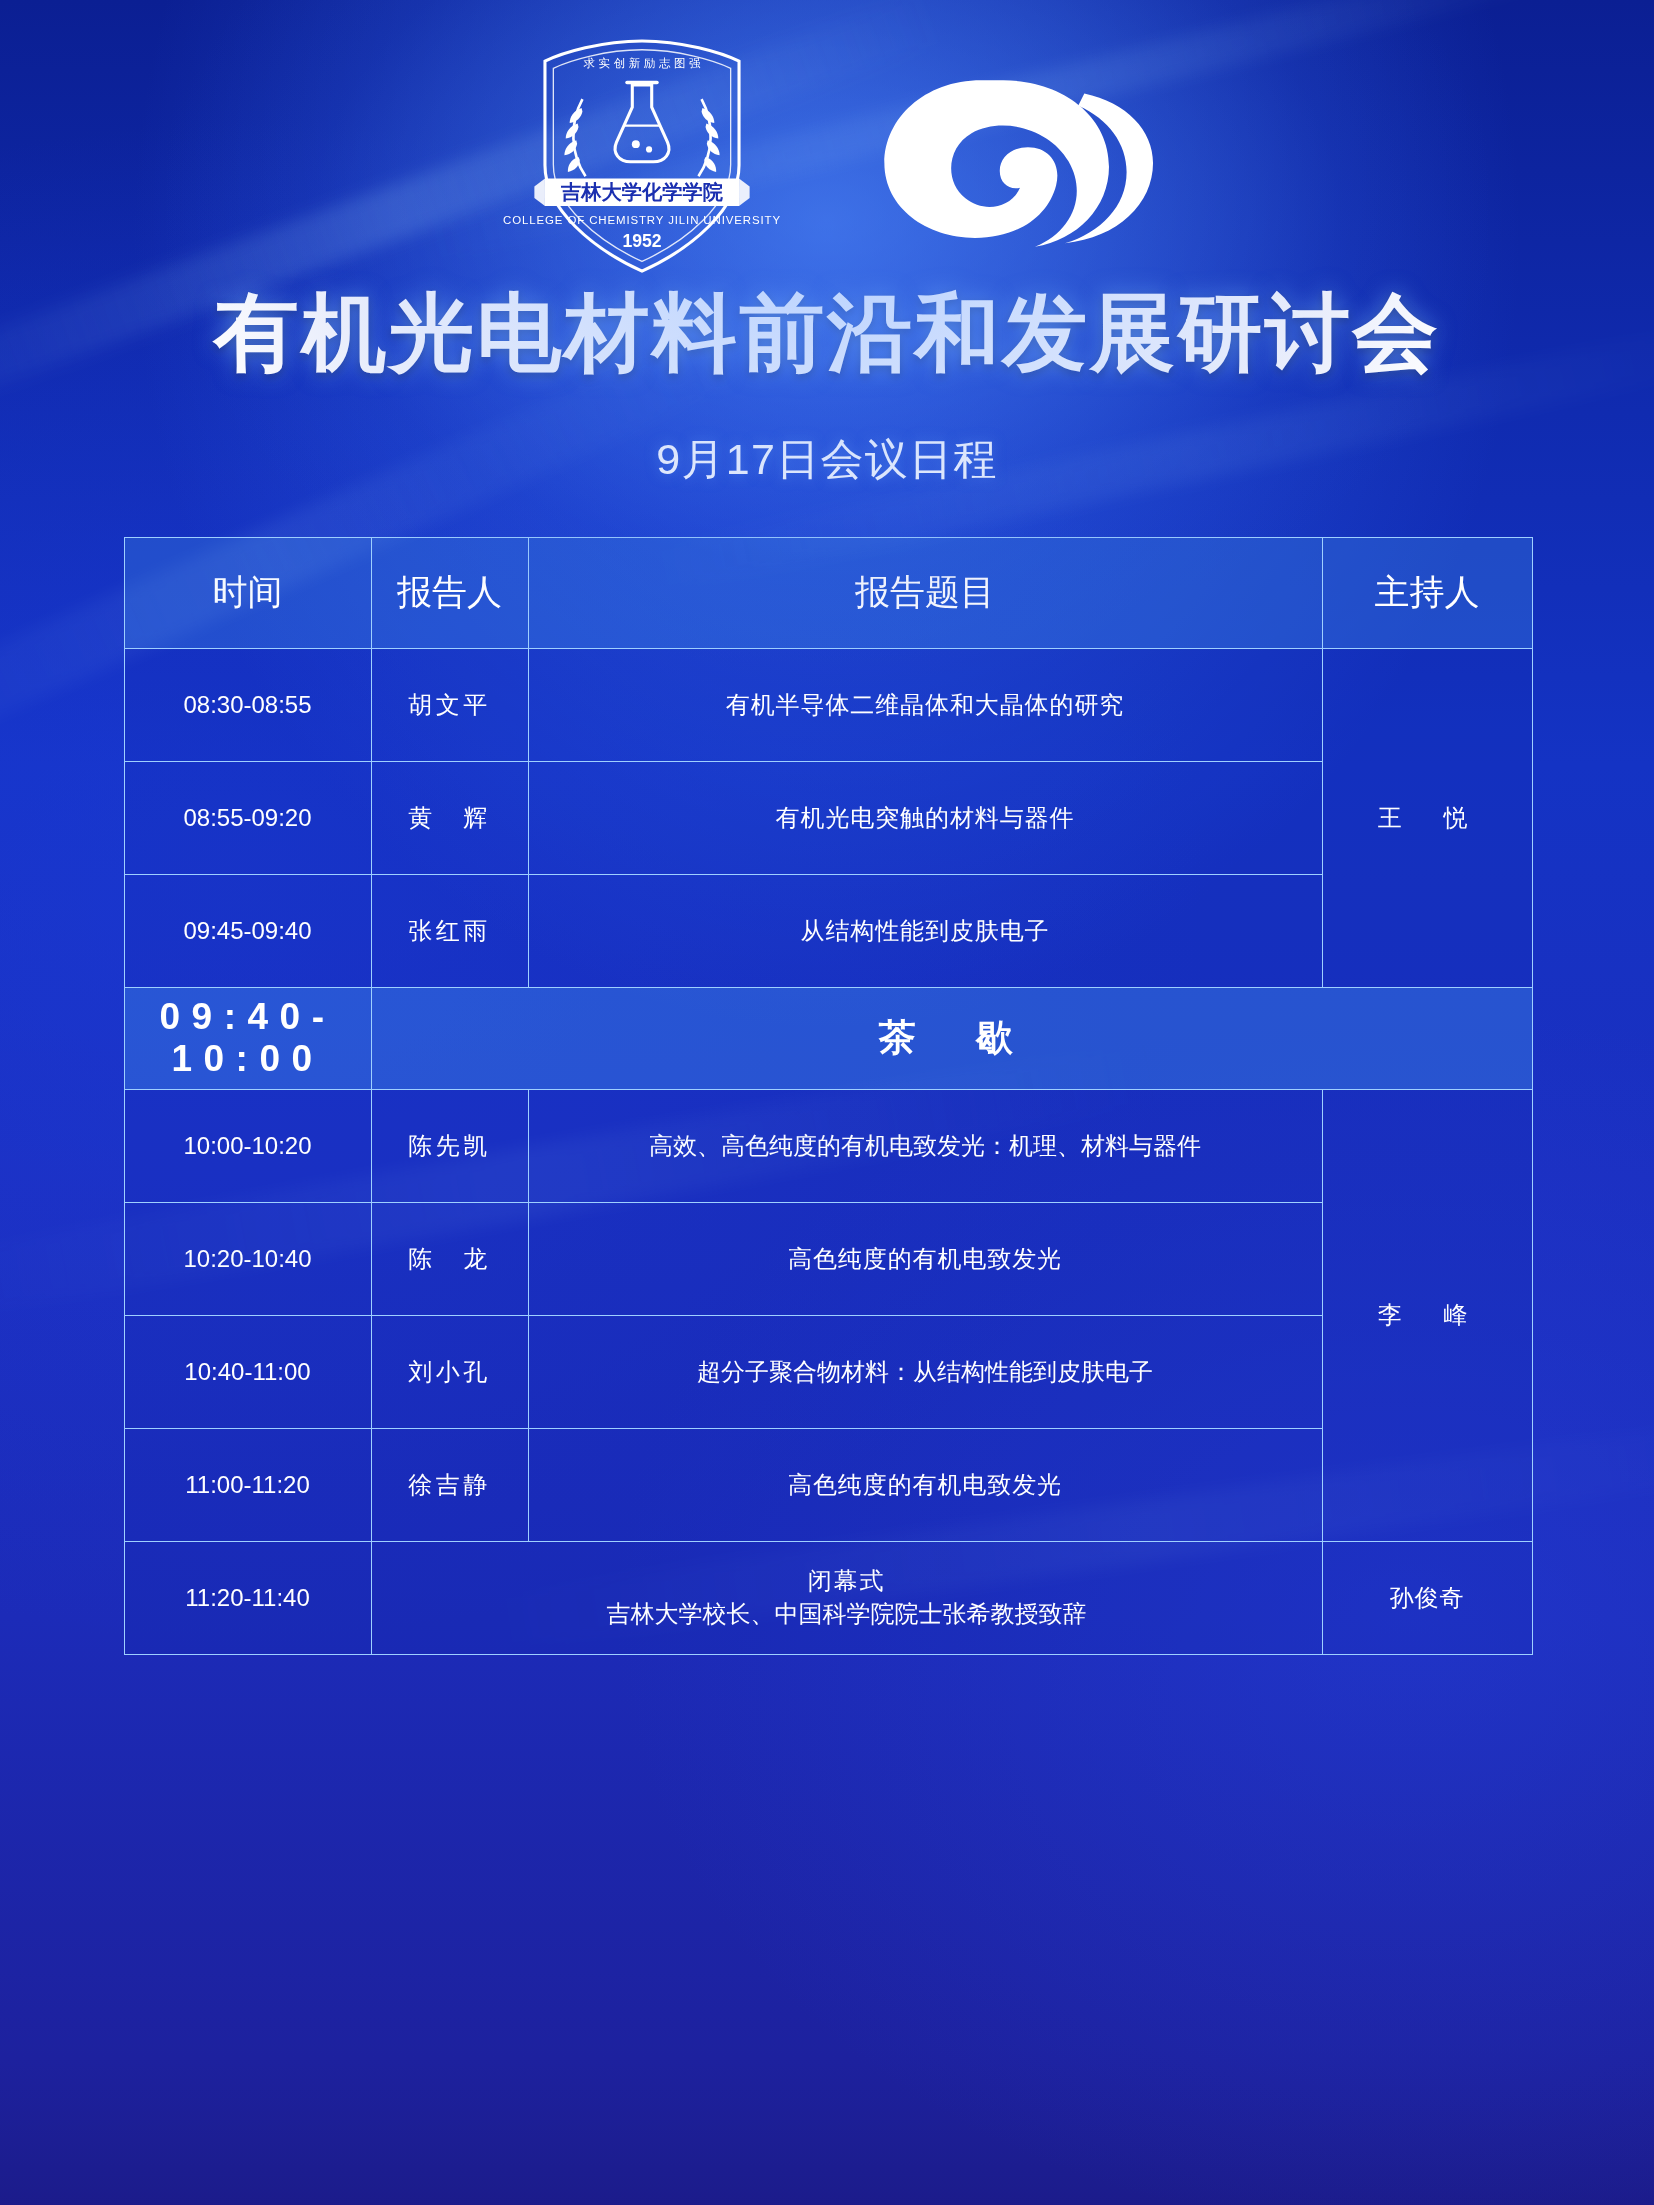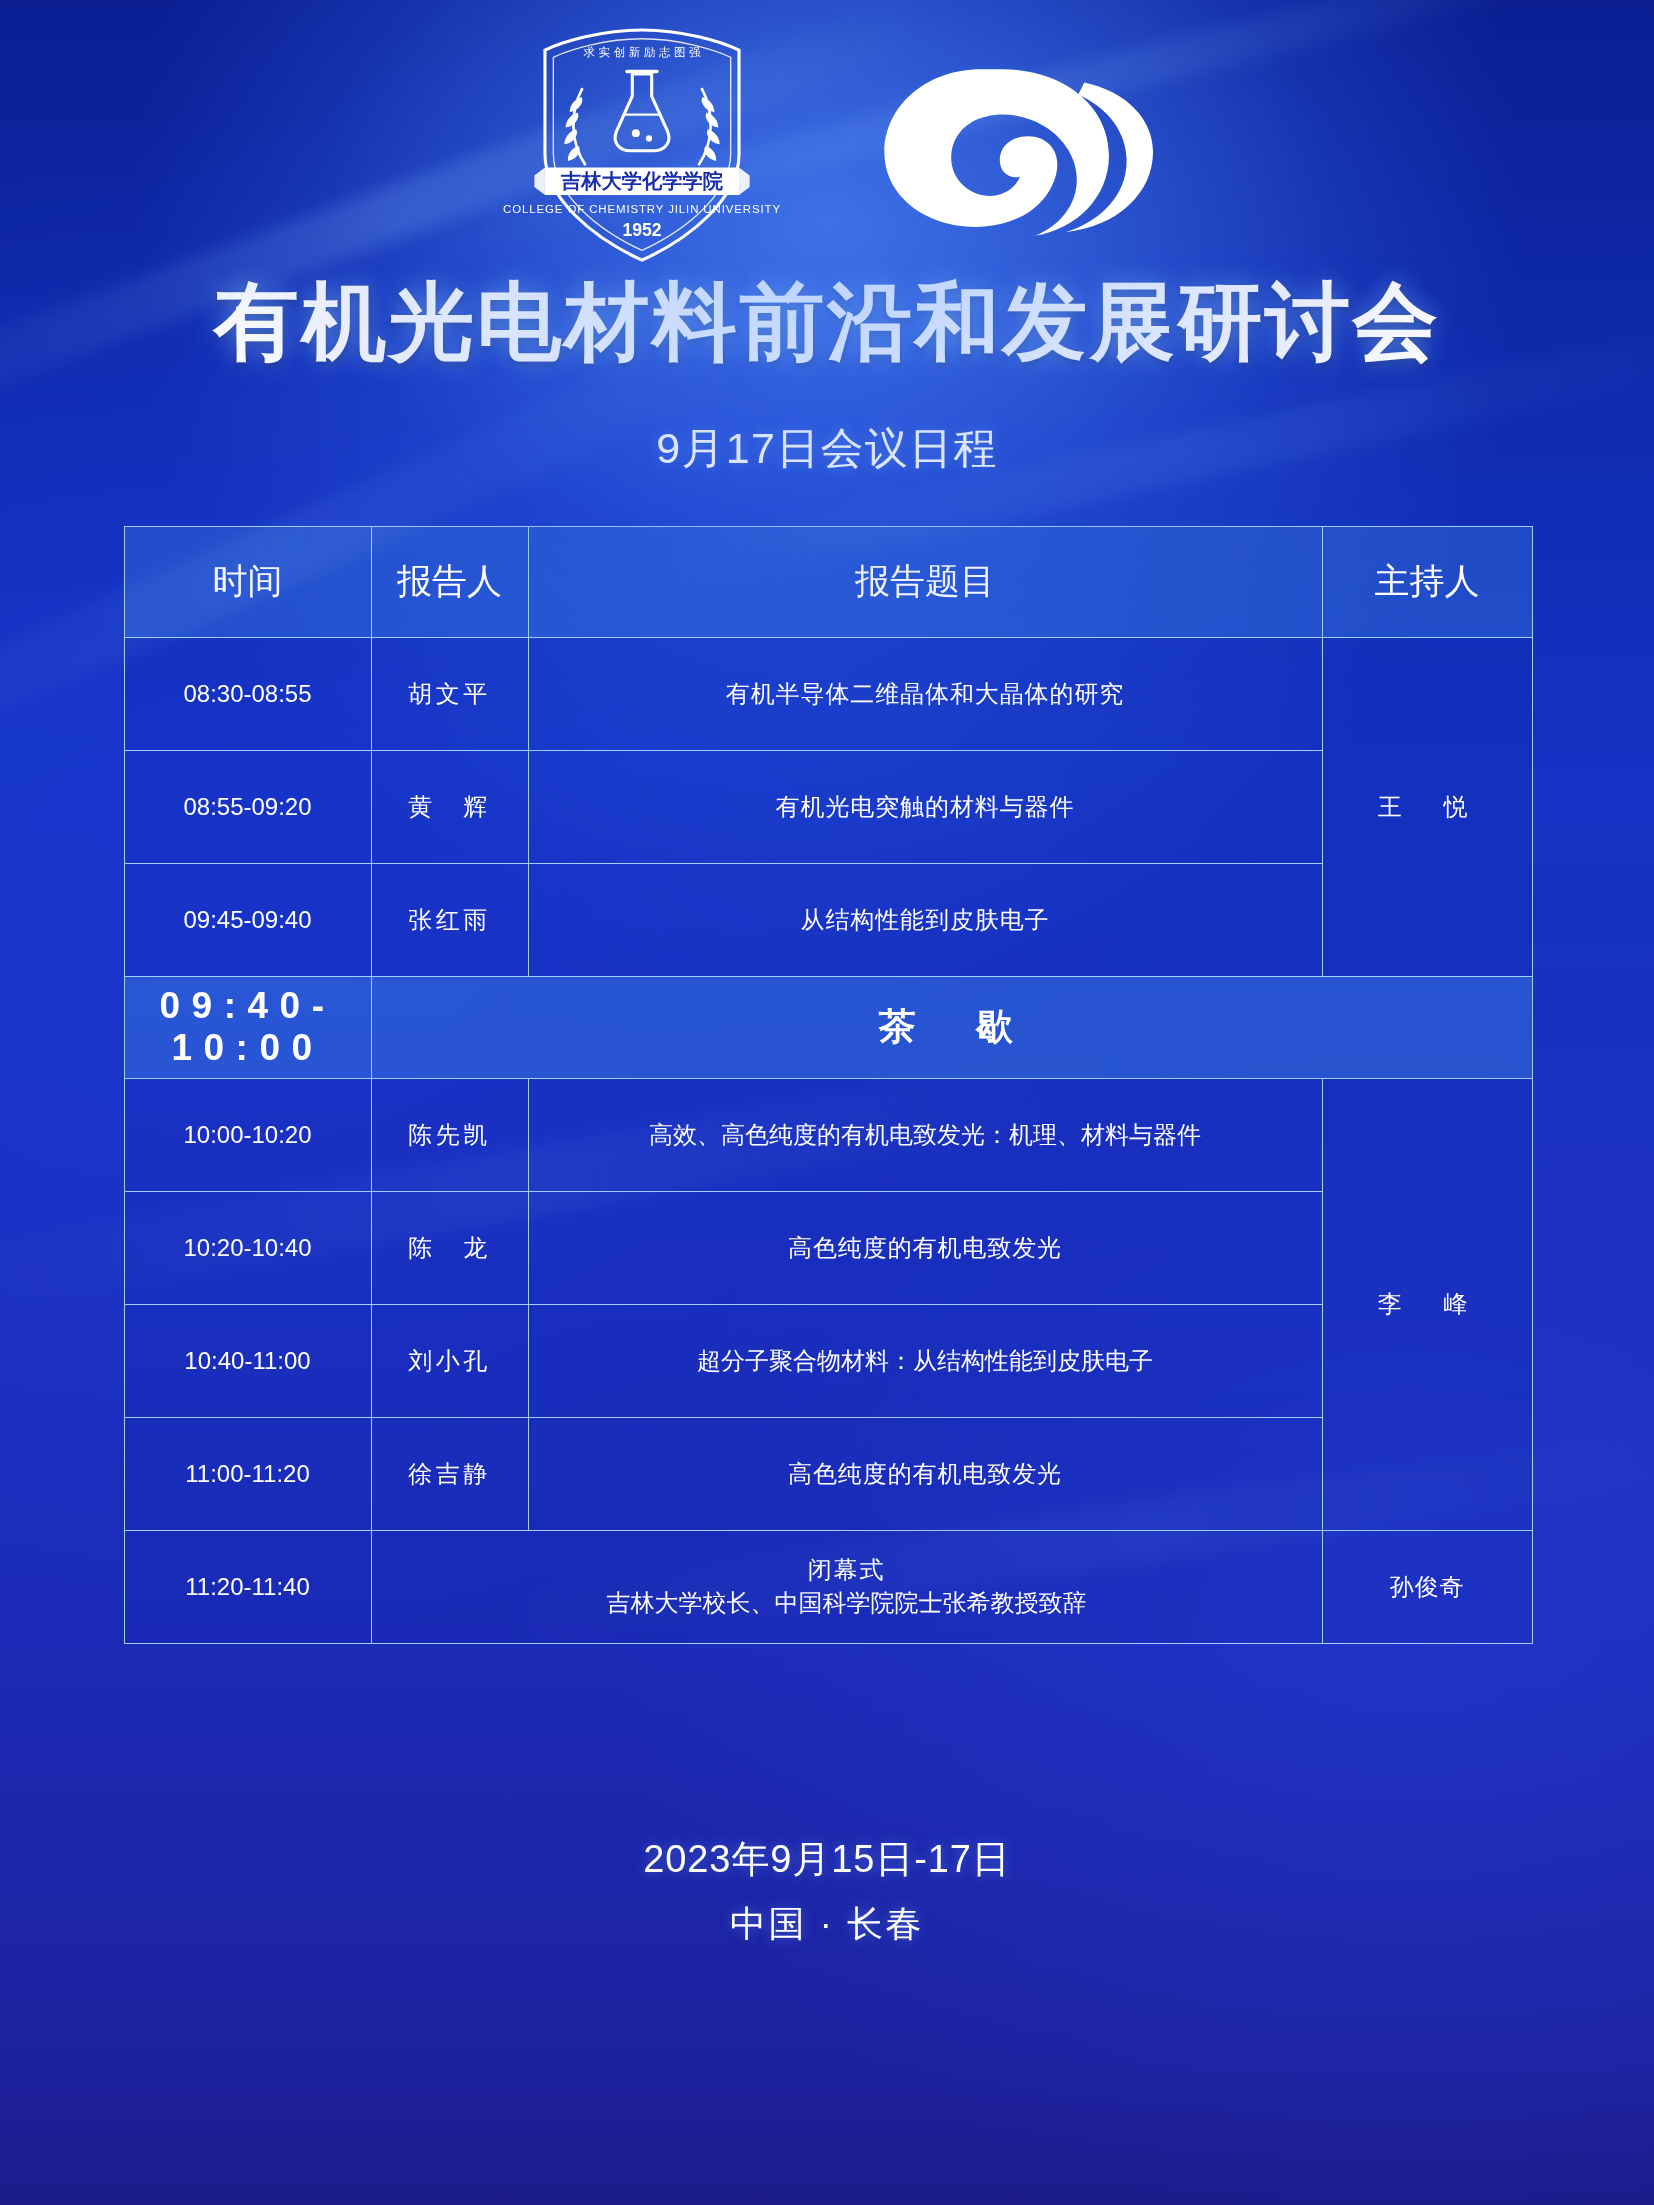--- a/index.html
+++ b/index.html
@@ -45,20 +45,21 @@
   
   .logos {
     position: relative;
     display: flex;
     align-items: center;
     justify-content: center;
     gap: 79px;
     padding-top: 43px;
     height: 247px;
     box-sizing: border-box;
+    margin-top: 11px;
   }
   .crest {
     position: relative;
     width: 300px;
     height: 247px;
   }
   .crest svg { width: 100%; height: 100%; display:block; }
 
   .swirl { width: 291px; height: 207px; }
   .swirl svg { width:100%; height:100%; display:block; }
@@ -294,19 +295,15 @@
           <td class="closing" colspan="2">
             <span class="line1">闭幕式</span>
             <span class="line2">吉林大学校长、中国科学院院士张希教授致辞</span>
           </td>
           <td class="chair" style="letter-spacing:0.9px">孙俊奇</td>
         </tr>
       </tbody>
     </table>
   </div>
 
-  <div class="footer-info">
-    <div class="date">2023年9月15日-17日</div>
-    <div class="place">中国 · 长春</div>
-  </div>
 
 </div>
 
 
 </body></html>

